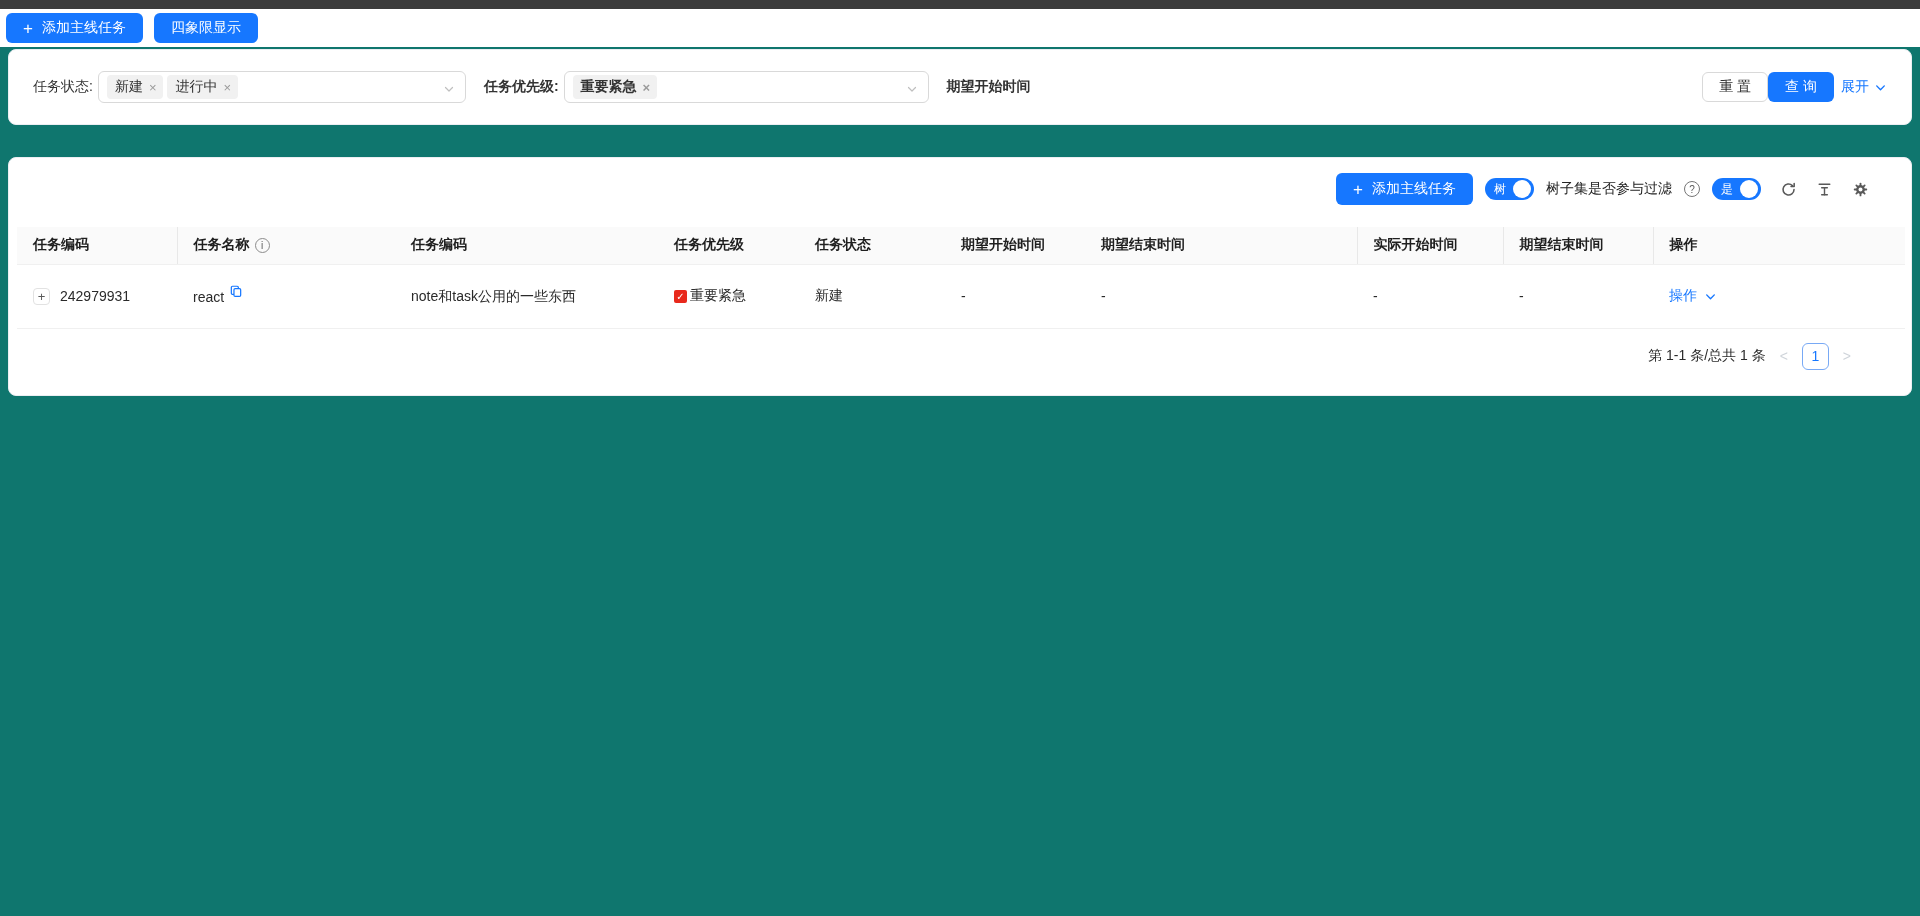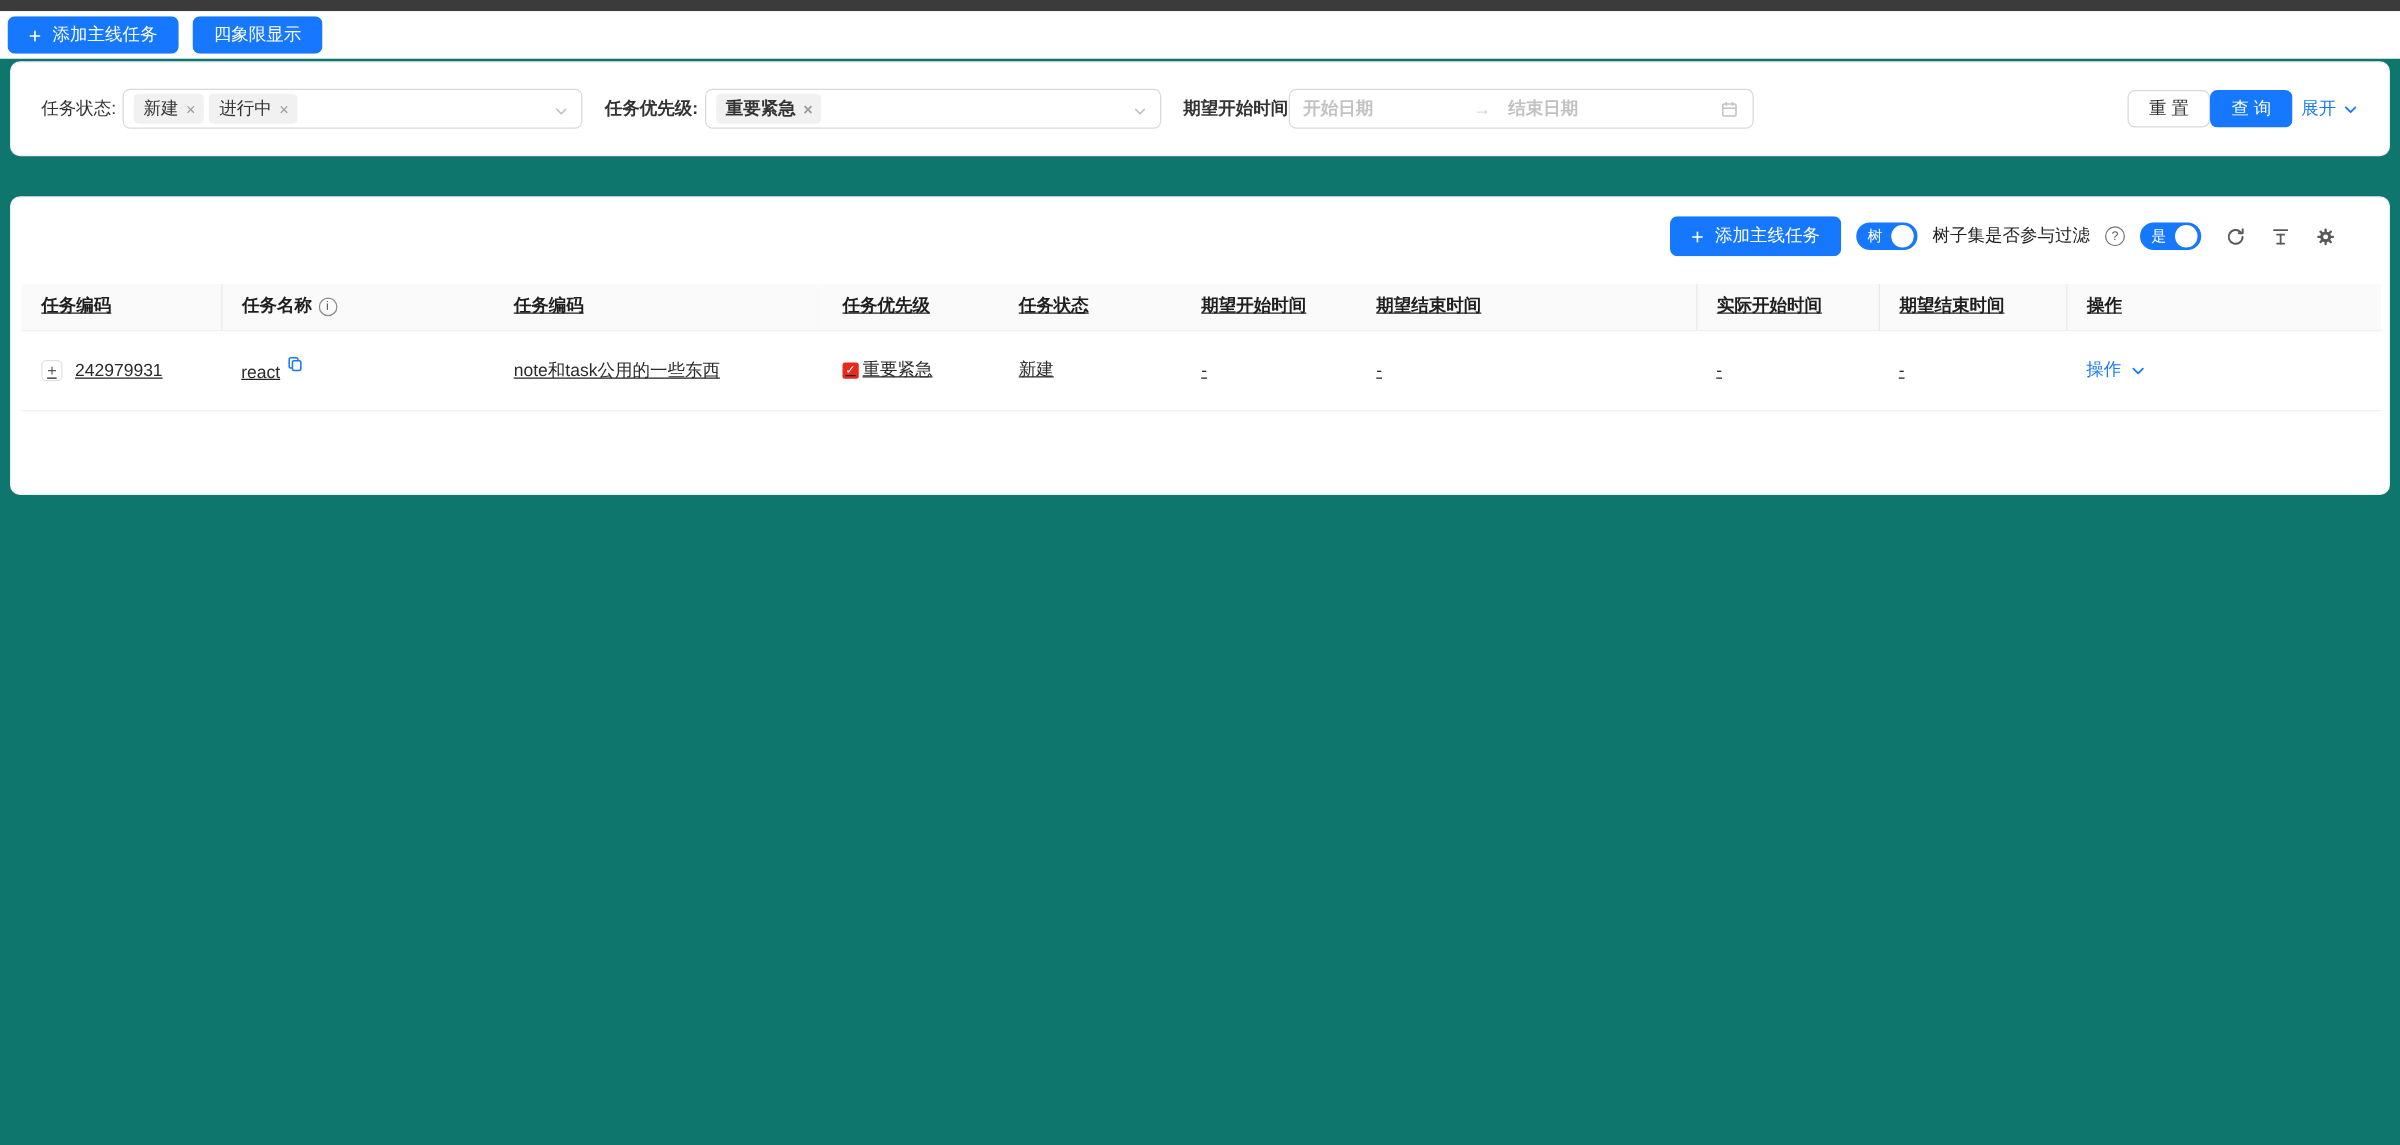--- a/index.html
+++ b/index.html
@@ -52,21 +52,21 @@
                    padding: 0 42px 0 16px; height: 32px; }
   .switch { background: #1677ff; border-radius: 100px; height: 22px; display: inline-flex;
             align-items: center; padding: 0 3px 0 9px; gap: 7px; cursor: pointer; }
   .switch .sw-label { color: #fff; font-size: 12px; line-height: 1; }
   .switch .knob { width: 18px; height: 18px; border-radius: 50%; background: #fff; }
   .circ-icon { width: 16px; height: 16px; border: 1px solid #767676; border-radius: 50%;
                display: inline-flex; align-items: center; justify-content: center;
                font-size: 10px; color: #595959; flex: none; cursor: pointer; }
   .tool-icon { display: inline-flex; cursor: pointer; margin-left: 7px; }
 
-  table { width: 1888px; margin: 22px 8px 0; border-collapse: collapse; table-layout: fixed; text-decoration: underline; }
+  table { width: 1888px; margin: 22px 8px 0; border-collapse: collapse; table-layout: fixed; }
   thead th { background: #fafafa; height: 37px; text-align: left; padding: 0 16px;
              font-weight: 700; color: #1f1f1f; font-size: 14px; border-bottom: 1px solid #f0f0f0;
              white-space: nowrap; overflow: hidden; }
   th.bl { border-left: 1px solid #e8e8e8; }
   .th-inner { display: inline-flex; align-items: center; gap: 5px; }
   .info-circ { width: 15px; height: 15px; border: 1px solid #8c8c8c; border-radius: 50%;
                display: inline-flex; align-items: center; justify-content: center;
                font-size: 10px; font-weight: 400; color: #595959; cursor: pointer; }
   tbody td { height: 64px; padding: 8px 16px; border-bottom: 1px solid #f0f0f0;
              color: #2a2a2a; vertical-align: middle; }
@@ -137,31 +137,20 @@
           <span class="chev">
             <svg width="12" height="12" viewBox="0 0 24 24" fill="none" stroke="#bfbfbf" stroke-width="2.4" stroke-linecap="round" stroke-linejoin="round">
                 <polyline points="5,9 12,16 19,9"></polyline>
               </svg>
           </span>
         </div>
       </div>
 
       <div class="fgroup ml">
         <span class="flabel" style="margin-right:0;">期望开始时间</span>
-        <div class="range">
-          <span class="ph">开始日期</span>
-          <span class="arrow">→</span>
-          <span class="ph">结束日期</span>
-          <span class="cal">
-            <svg width="15" height="15" viewBox="0 0 24 24" fill="none" stroke="#c2c2c2" stroke-width="2">
-                <rect x="3.5" y="5" width="17" height="15.5" rx="2"></rect>
-                <path d="M8 2.5v5M16 2.5v5M3.5 10.5h17"></path>
-              </svg>
-          </span>
-        </div>
       </div>
 
       <div class="filter-actions">
         <button class="btn btn-default">重 置</button>
         <button class="btn btn-primary">查 询</button>
         <span class="expand-link">
           <span>展开</span>
           <svg width="13" height="13" viewBox="0 0 24 24" fill="none" stroke="#1677ff" stroke-width="2.6" stroke-linecap="round" stroke-linejoin="round">
               <polyline points="5,9 12,16 19,9"></polyline>
             </svg>
@@ -283,15 +272,21 @@
               <span>操作</span>
               <svg width="13" height="13" viewBox="0 0 24 24" fill="none" stroke="#1677ff" stroke-width="2.6" stroke-linecap="round" stroke-linejoin="round">
                   <polyline points="5,9 12,16 19,9"></polyline>
                 </svg>
             </span>
           </td>
         </tr>
       </tbody>
     </table>
 
+    <div class="pagination">
+      <span>第 1-1 条/总共 1 条</span>
+      <span class="pg-arrow">&lt;</span>
+      <span class="pg-item">1</span>
+      <span class="pg-arrow">&gt;</span>
+    </div>
 
   </div>
 </div>
 
 </body></html>

